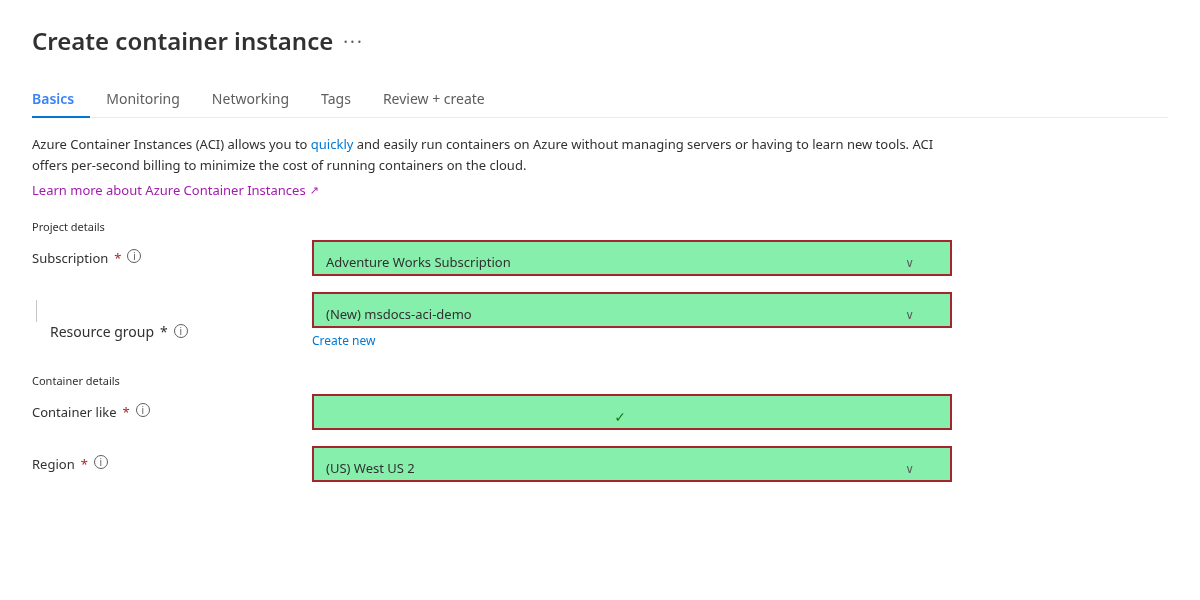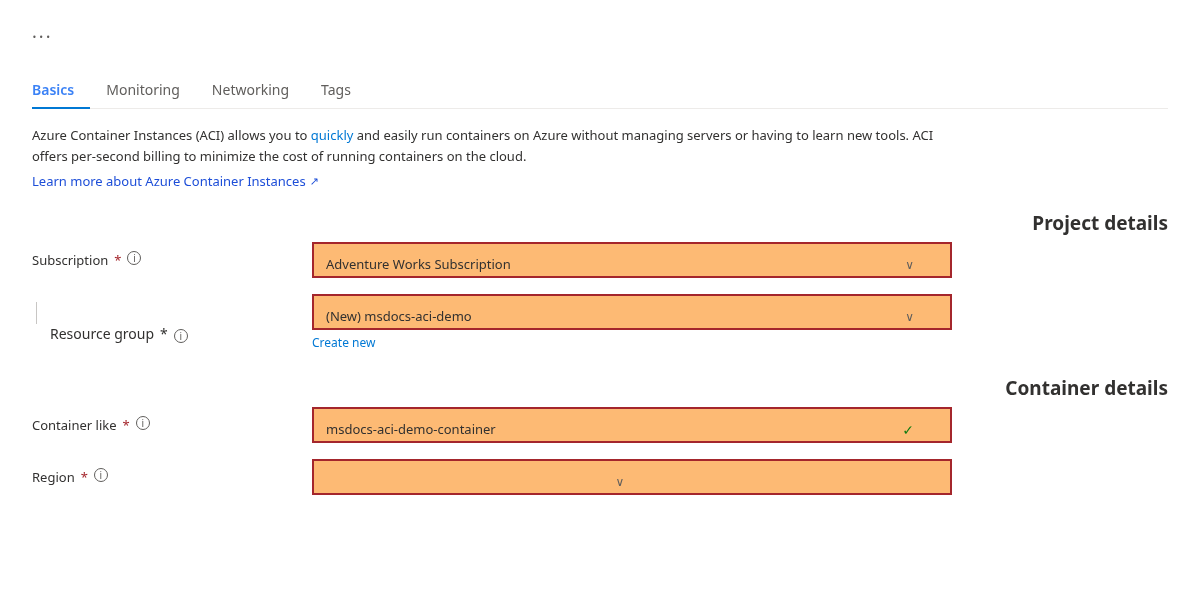--- a/index.html
+++ b/index.html
@@ -56,37 +56,36 @@
       font-size: 13px;
       color: #323130;
       line-height: 1.6;
       max-width: 920px;
       margin-bottom: 4px;
     }
     .description-block .highlight {
       color: #0078d4;
     }
     .learn-more-link {
-      color: #1d4ed8;
+      color: #a21caf;
       text-decoration: none;
       font-size: 13px;
       display: inline-flex;
       align-items: center;
       gap: 4px;
       margin-bottom: 20px;
     }
     .external-icon {
       font-size: 11px;
     }
     .section-title {
-      font-size: 19px;
-      font-weight: 700;
+      font-size: 11px;
+      font-weight: 400;
       color: #323130;
       margin-bottom: 6px;
-      text-align: right;
     }
     .section-desc {
       font-size: 13px;
       color: #323130;
       line-height: 1.6;
       max-width: 920px;
       margin-bottom: 20px;
     }
     .form-row {
       display: flex;
@@ -122,21 +121,21 @@
     .form-control {
       flex: 1;
       max-width: 640px;
     }
     .dropdown {
       width: 100%;
       border: 1px solid #a19f9d;
       padding: 15px 36px 6px 12px;
       font-size: 13px;
       color: #323130;
-      background: #fdba74;
+      background: #86efac;
       cursor: pointer;
       display: flex;
       align-items: center;
       justify-content: center;
       position: relative;
       height: 36px;
     }
     .dropdown.error-border {
       border: 2px solid #a4262c;
     }
@@ -179,41 +178,43 @@
       padding-left: 0;
     }
     .v-line {
       width: 1px;
       height: 22px;
       background: #c8c6c4;
       margin-left: 4px;
     }
     .rg-label-inner {
       display: flex;
-      align-items: flex-end;
+      align-items: center;
       gap: 6px;
       padding-left: 18px;
     }
   </style>
 </head>
 <body>
 
 
 
 
 <div class="page-header">
+  <h1 class="page-title">Create container instance</h1>
   <span class="ellipsis-btn">···</span>
 </div>
 
 
 <div class="tabs">
   <div class="tab active">Basics</div>
   <div class="tab">Monitoring</div>
   <div class="tab">Networking</div>
   <div class="tab">Tags</div>
+  <div class="tab">Review + create</div>
 </div>
 
 
 <p class="description-block">
   Azure Container Instances (ACI) allows you to <span class="highlight">quickly</span> and easily run containers on Azure without managing servers or having to learn new tools. ACI offers per-second billing to minimize the cost of running containers on the cloud.
 </p>
 <a class="learn-more-link" href="#">
   <span>Learn more about Azure Container Instances</span>
   <span class="external-icon">↗</span>
 </a>
@@ -270,36 +271,36 @@
   <div class="form-row">
     <div class="form-label">
       <span>Container like</span>
       <span class="required">*</span>
       <div class="info-icon">
         <span>i</span>
       </div>
     </div>
     <div class="form-control">
       <div class="dropdown error-border" style="border-color:#a4262c;">
-        <span class="dropdown-value">msdocs-aci-demo-container</span>
         <span class="dropdown-valid">✓</span>
       </div>
     </div>
   </div>
 
   <div class="form-row">
     <div class="form-label">
       <span>Region</span>
       <span class="required">*</span>
       <div class="info-icon">
         <span>i</span>
       </div>
     </div>
     <div class="form-control">
       <div class="dropdown error-border">
+        <span class="dropdown-value">(US) West US 2</span>
         <span class="dropdown-chevron">∨</span>
       </div>
     </div>
   </div>
 </div>
 
 
 
 
 </body></html>

